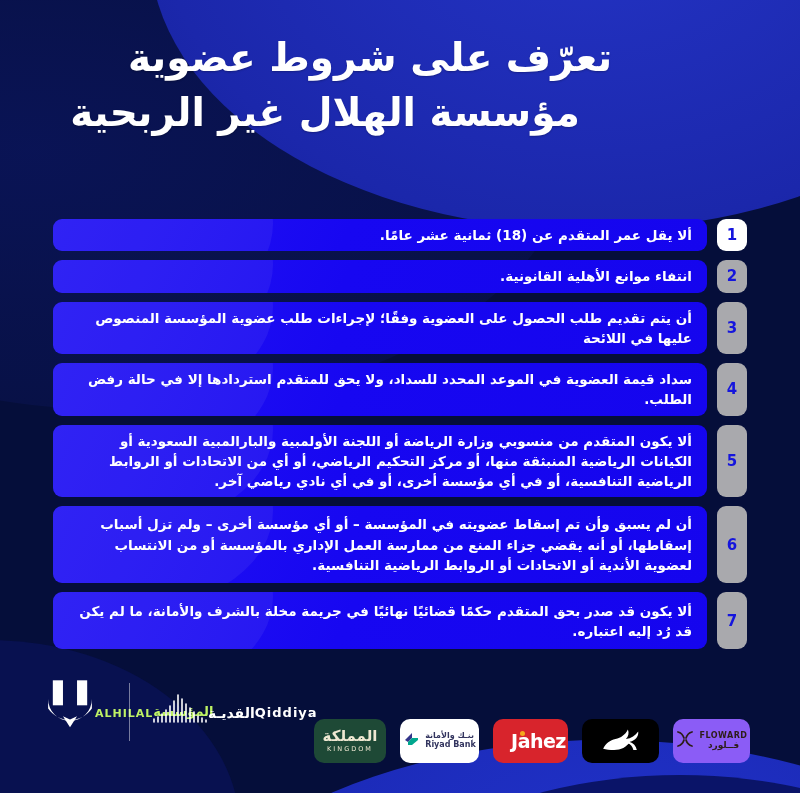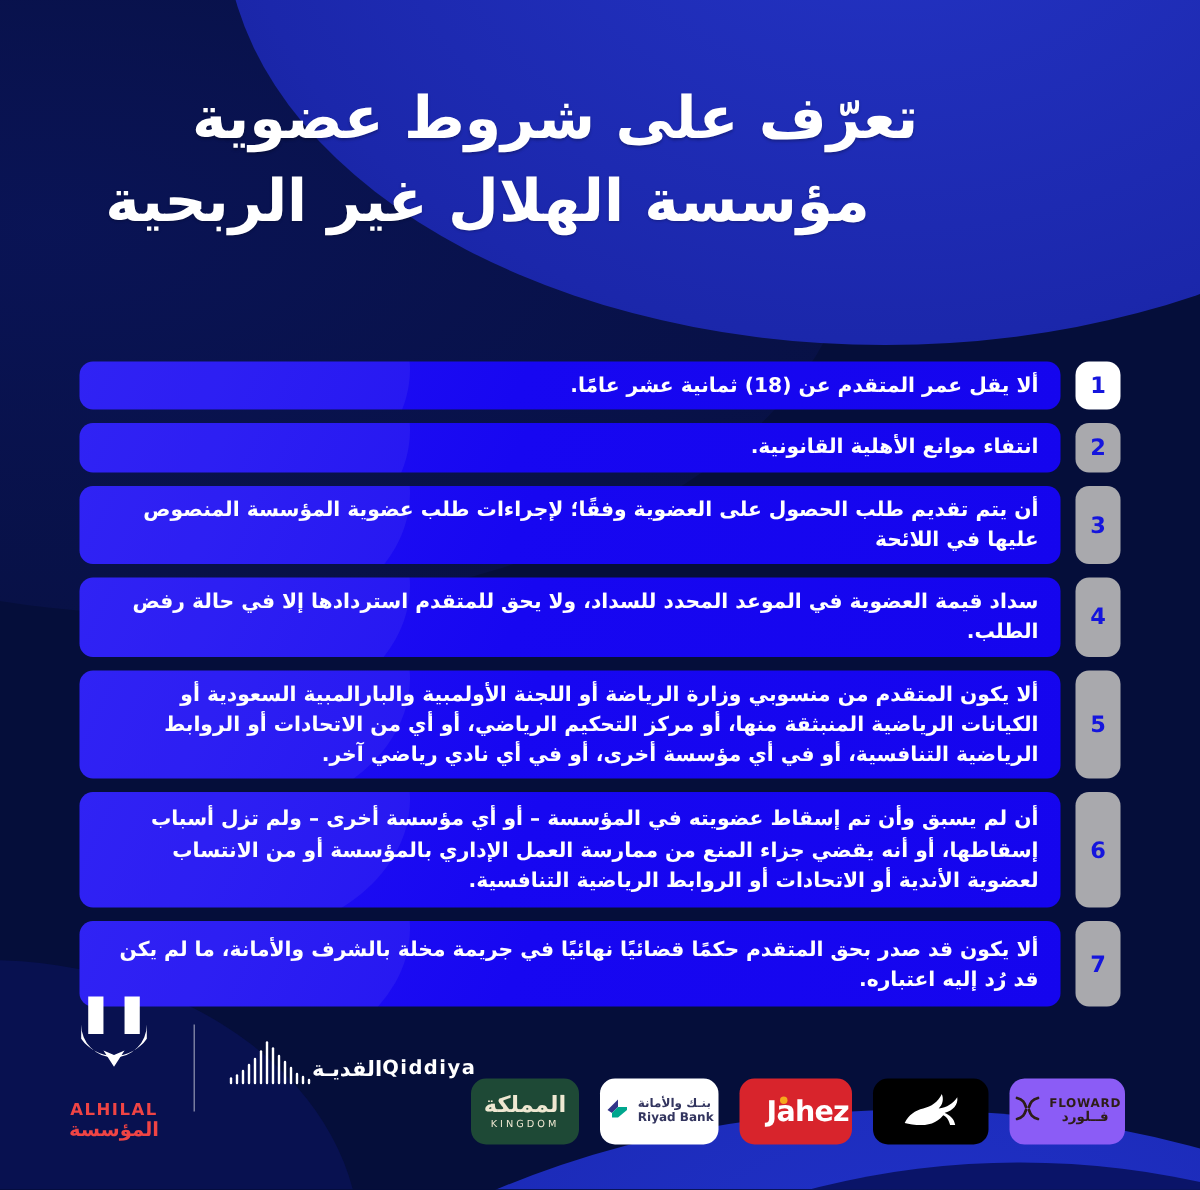--- a/index.html
+++ b/index.html
@@ -15,21 +15,21 @@
   .bg-top-dark { width:900px; height:520px; left:-330px; top:-110px;
     background:radial-gradient(ellipse at 40% 50%, #0a1458 0%, #081147 75%, transparent 100%); opacity:.9; }
   .bg-bottom-bright { width:980px; height:620px; left:115px; top:740px;
     background:radial-gradient(ellipse at 50% 30%, #2133cc 0%, #1a28b2 60%, #15219e 100%); }
   .bg-bottom-dark { width:700px; height:430px; left:330px; top:775px;
     background:#0a1468; }
   .bg-corner-dark { width:500px; height:380px; left:-260px; top:640px;
     background:#081150; }
 
   
-  .header { position:relative; z-index:2; padding-top:30px; height:205px;margin-top:22px; }
+  .header { position:relative; z-index:2; padding-top:30px; height:205px; }
   .title { text-align:center; padding-right:60px; color:#ffffff; font-weight:bold;
     font-size:39px; line-height:1.42; letter-spacing:-.5px;
     text-shadow:0 1px 2px rgba(0,0,0,.25); }
   .title .l2 { display:block; padding-right:0; margin-right:90px; }
 
   
   .conditions { position:relative; z-index:2; display:flex; flex-direction:column;
     gap:9px; padding:14px 53px 0 53px; }
   .row { display:flex; gap:10px; align-items:stretch; }
   .badge { width:30px; border-radius:9px; background:#a9a9ad; color:#1515dd;
@@ -47,21 +47,21 @@
   .row:nth-child(3){ min-height:51px; }
   .row:nth-child(4){ min-height:34px; }
   .row:nth-child(5){ min-height:71px; }
   .row:nth-child(6){ min-height:77px; }
   .row:nth-child(7){ min-height:57px; }
 
   
   .footer { position:absolute; z-index:2; left:0; right:0; bottom:0; height:163px;
     display:flex; align-items:center; direction:ltr; }
   .partners { display:flex; align-items:center; gap:22px; margin-left:45px; }
-  .alhilal { display:flex; flex-direction:column; align-items:center; color:#ef4444; width:62px; }
+  .alhilal { display:flex; flex-direction:row; align-items:center; color:#bef264; width:62px; }
   .alhilal svg { width:50px; height:62px; }
   .alhilal .en { font-size:11px; font-weight:bold; letter-spacing:1px; margin-top:4px; }
   .alhilal .ar { font-size:13px; font-weight:bold; margin-top:0px; }
   .divider { width:1px; height:58px; background:rgba(255,255,255,.45); }
   .qiddiya { display:flex; flex-direction:row; align-items:center; color:#fff; width:70px; }
   .qiddiya svg { width:56px; height:36px; }
   .qiddiya .ar { font-size:14px; font-weight:bold; margin-top:3px; letter-spacing:1px; }
   .qiddiya .en { font-size:13px; margin-top:1px; letter-spacing:1px;font-weight:bold; }
 
   .sponsors { display:flex; align-items:flex-end; gap:14px; margin-left:auto; margin-right:50px; margin-top:58px; }

